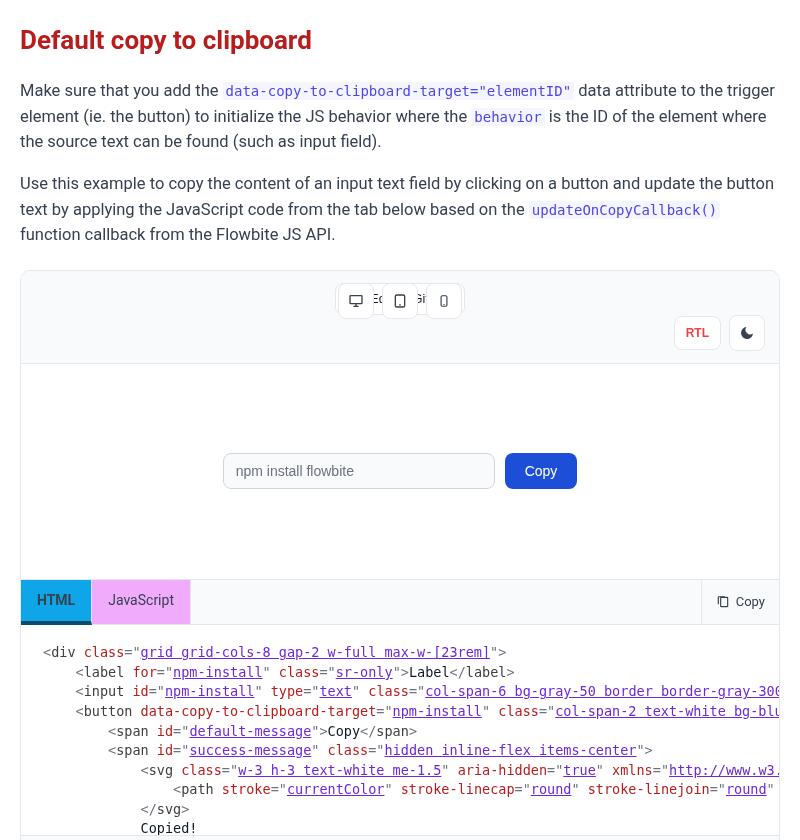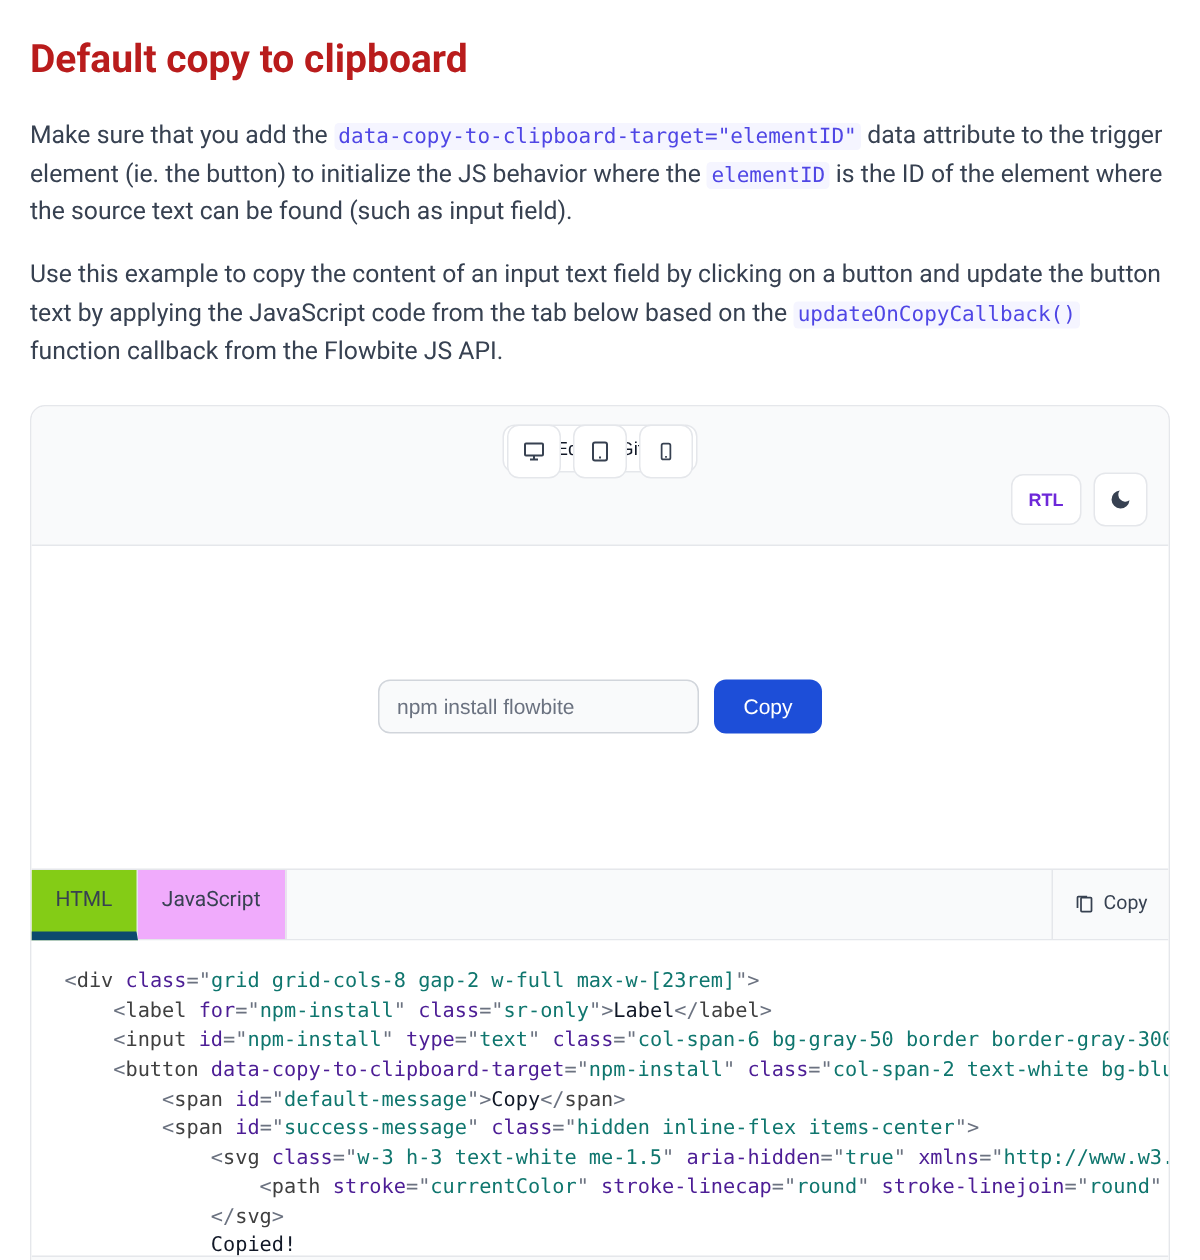--- a/index.html
+++ b/index.html
@@ -81,38 +81,38 @@
   }
   .right-group {
     margin-left: auto;
     display: flex;
     gap: 8px;
     align-items: center;
   }
   .rtl-btn {
     font-size: 12px;
     font-weight: 600;
-    color: #6d28d9;
+    color: #ef4444;
     background: #fff;
     border: 1px solid #e5e7eb;
     border-radius: 8px;
     padding: 9px 11px;
     cursor: pointer;
     text-align: center;
   }
   .demo-area {
     height: 215px;
     display: flex;
     align-items: center;
     justify-content: center;
     gap: 10px;
     background: #fff;
   }
   .demo-input {
-    width: 214px;
+    width: 272px;
     padding: 9px 12px;
     font-size: 14px;
     color: #6b7280;
     background: #f9fafb;
     border: 1px solid #d1d5db;
     border-radius: 8px;
   }
   .demo-copy {
     padding: 10px 20px;
     font-size: 14px;
@@ -132,23 +132,23 @@
   }
   .tab {
     padding: 10px 16px;
     font-size: 14px;
     color: #374151;
     cursor: pointer;
     border-right: 1px solid #e5e7eb;
     background: #f0abfc;
   }
   .tab.active {
-    background: #84cc16;
-    font-weight: 400;
-    border-bottom: 6px solid #0c4a6e;
+    background: #0ea5e9;
+    font-weight: 700;
+    border-bottom: 4px solid #0c4a6e;
     margin-bottom: -1px;
   }
   .tabs-spacer { flex: 1; }
   .copy-code {
     display: inline-flex;
     align-items: center;
     gap: 6px;
     padding: 0 14px;
     font-size: 13px;
     color: #374151;
@@ -164,23 +164,23 @@
     font-size: 13.5px;
     line-height: 1.45;
     padding: 18px 22px 22px 22px;
     white-space: pre;
     overflow: hidden;
     color: #111827;
     max-height: 210px;
   }
   .tok-punc   { color: #6b7280; }
   .tok-tag    { color: #404040; }
-  .tok-attr   { color: #4c1d95; text-align: center; }
+  .tok-attr   { color: #b91c1c; text-align: center; }
   .tok-eq     { color: #6b7280; }
-  .tok-val    { color: #0f766e; }
+  .tok-val    { color: #6d28d9; text-decoration: underline; }
   .tok-text   { color: #111827; }
   .expand-bar {
     border-top: 1px solid #e5e7eb;
     background: #f9fafb;
     text-align: right;
     padding: 9px;
     font-size: 14px;
     color: #111827;
     cursor: pointer;
   }
@@ -188,21 +188,21 @@
 </style>
 </head>
 <body>
 
 <h2 class="title">Default copy to clipboard</h2>
 
 <p class="para">
   <span>Make sure that you add the </span>
   <code class="inline">data-copy-to-clipboard-target="elementID"</code>
   <span> data attribute to the trigger element (ie. the button) to initialize the JS behavior where the </span>
-  <code class="inline">elementID</code>
+  <code class="inline">behavior</code>
   <span> is the ID of the element where the source text can be found (such as input field).</span>
 </p>
 
 <p class="para">
   <span>Use this example to copy the content of an input text field by clicking on a button and update the button text by applying the JavaScript code from the tab below based on the </span>
   <code class="inline">updateOnCopyCallback()</code>
   <span> function callback from the Flowbite JS API.</span>
 </p>
 
 <div class="panel">

